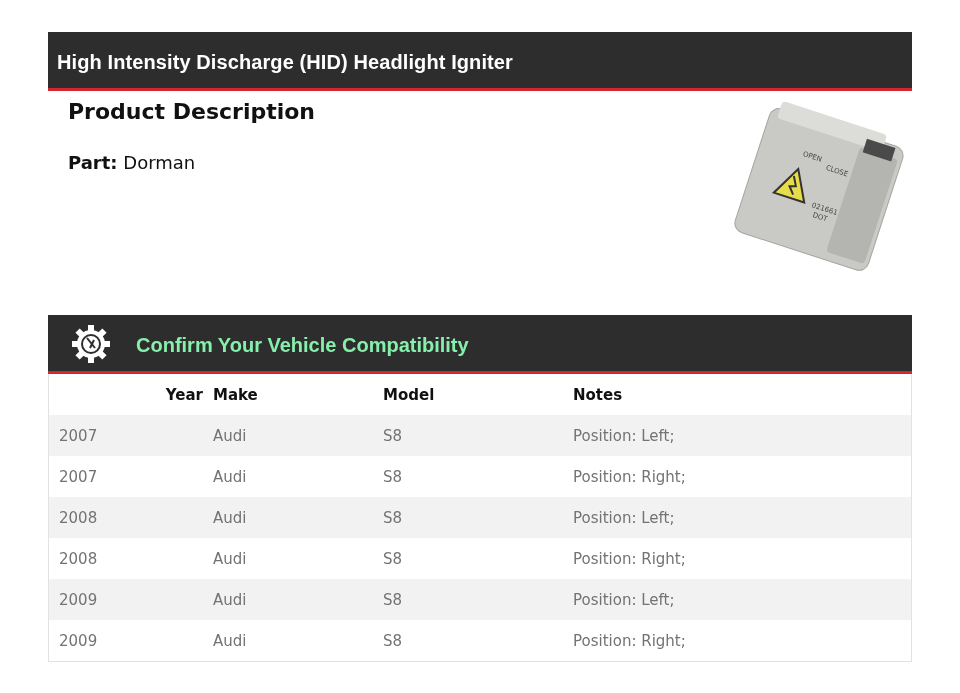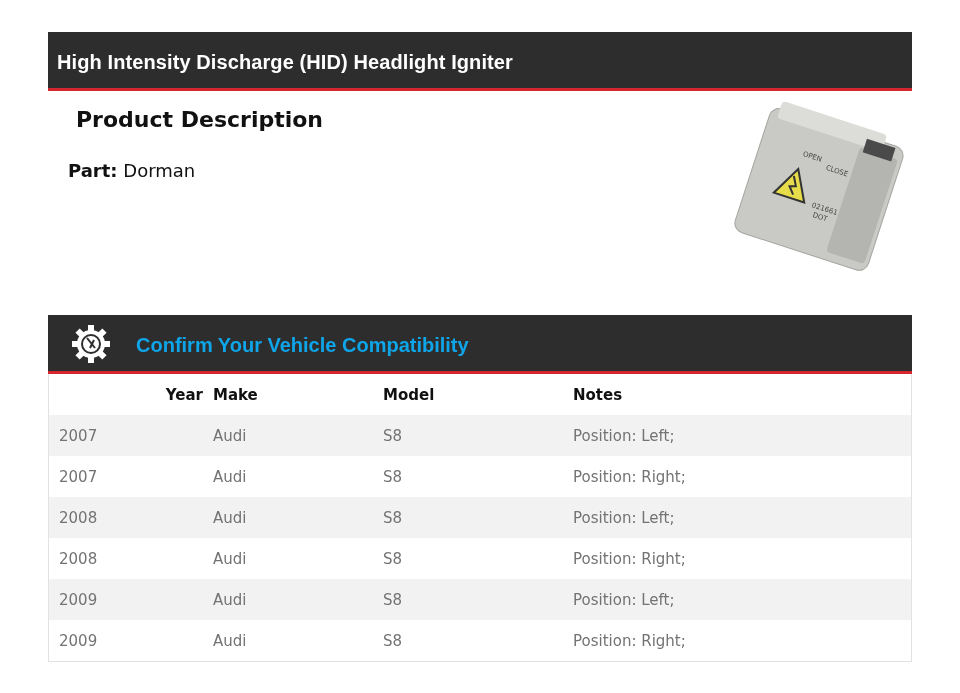--- a/index.html
+++ b/index.html
@@ -4,28 +4,28 @@
   <style>
     html, body { margin: 0; padding: 0; background: #ffffff; }
     body { width: 960px; height: 693px; position: relative; overflow: hidden;
       font-family: "DejaVu Sans", sans-serif; color: #111; }
     .banner { position: absolute; left: 48px; width: 864px; background: #2e2d2d;
       border-bottom: 3px solid #d3262e; box-sizing: border-box; }
     .banner-1 { top: 32px; height: 59px; }
     .banner-1 .title { position: absolute; left: 9px; top: 19px; font-family: "Liberation Sans", sans-serif;
       font-weight: bold; font-size: 20px; color: #fff; letter-spacing: 0.1px; }
     .desc { position: absolute; left: 68px; top: 96px; width: 420px; }
-    .desc h2 { margin: 8px; font-size: 22px; font-weight: bold; line-height: 32px; }
+    .desc h2 { margin: 0; font-size: 22px; font-weight: bold; line-height: 32px; }
     .desc .spec { margin-top: 22px; font-size: 18px; line-height: 26px; }
     .desc .spec b { font-weight: bold; }
     .product-img { position: absolute; left: 728px; top: 96px; width: 180px; height: 180px; }
     .banner-2 { top: 315px; height: 59px; }
     .banner-2 .gear { position: absolute; left: 22px; top: 8px; width: 42px; height: 42px; }
     .banner-2 .title { position: absolute; left: 88px; top: 19px; font-family: "Liberation Sans", sans-serif;
-      font-weight: bold; font-size: 20px; color: #0ea5e9; }
+      font-weight: bold; font-size: 20px; color: #86efac; }
     .table-wrap { position: absolute; left: 48px; top: 374px; width: 864px; box-sizing: border-box;
       border: 1px solid #e2e2e2; border-top: none; }
     table { width: 100%; border-collapse: collapse; font-size: 15px; }
     th { text-align: left; font-weight: bold; height: 41px; padding: 0 0 0 10px; }
     td { height: 41px; padding: 0 0 0 10px; color: #737373; }
     tbody tr:nth-child(odd) td { background: #f2f2f2; }
     .c1 { width: 144px; text-align: right; } .c2 { width: 160px; } .c3 { width: 180px; }
   </style>
 </head>
 <body>

